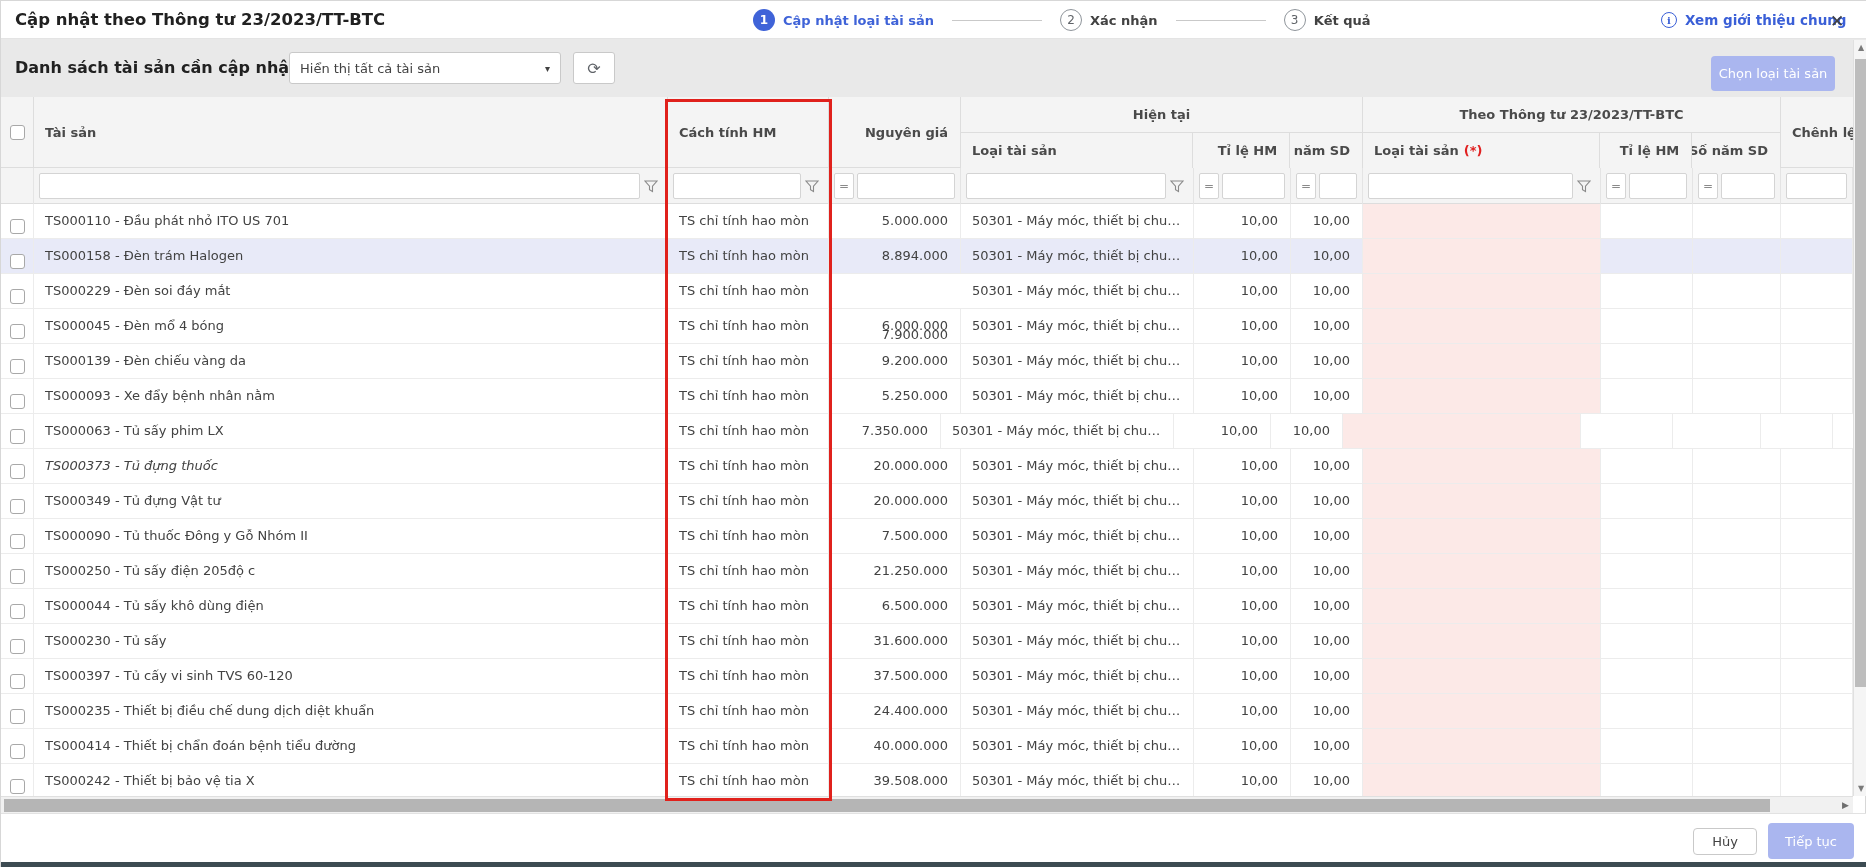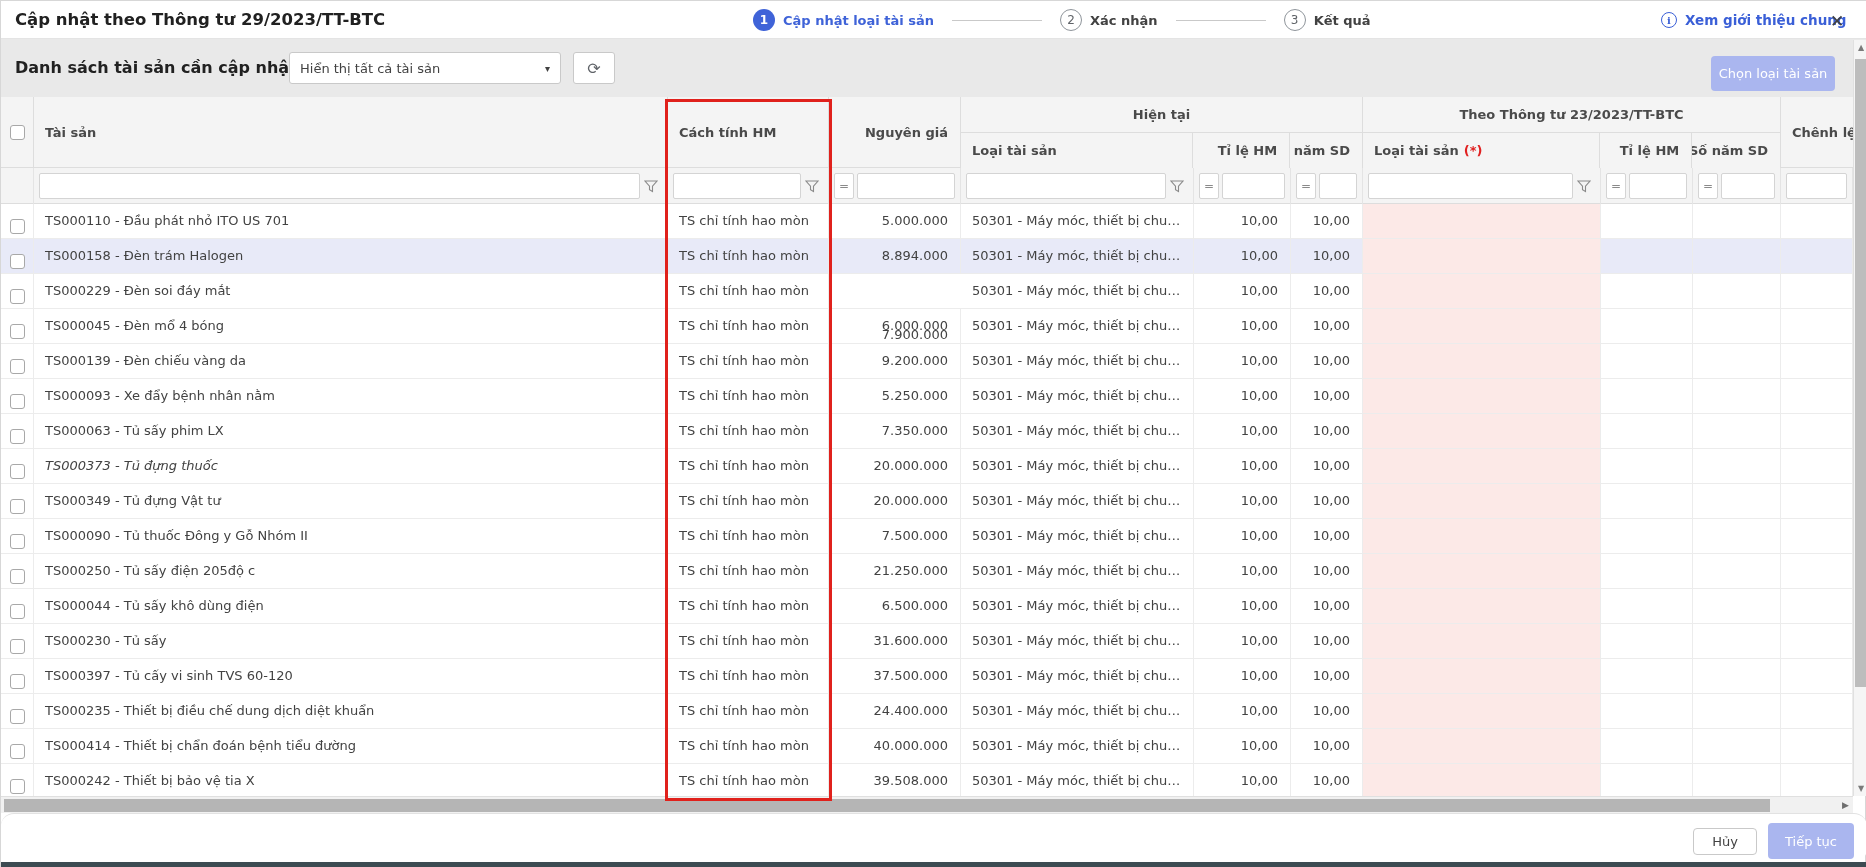--- a/index.html
+++ b/index.html
@@ -75,34 +75,34 @@
 
   
   .vscroll { left:1852px; top:39px; width:14px; height:756px; background:#f5f5f5; border-left:1px solid #e0e0e0; z-index:30; }
   .vthumb { position:absolute; left:1px; top:19px; width:12px; height:628px; background:#bdbdbd; }
   .sb-arrow { position:absolute; color:#7a7a7a; font-size:8px; width:14px; text-align:center; }
   .hscroll { left:0; top:795px; width:1852px; height:17px; background:#f1f1f1; border-top:1px solid #e0e0e0; z-index:30; }
   .hthumb { position:absolute; left:3px; top:2px; width:1766px; height:13px; background:#b5b5b5; }
   .hs-arrow { position:absolute; right:4px; top:2px; color:#6e6e6e; font-size:9px; line-height:13px; }
 
   
-  .footer { left:0; top:812px; width:1866px; height:49px; background:#fff; border-top:1px solid #e2e2e2;border-radius:13px; }
+  .footer { left:0; top:812px; width:1866px; height:49px; background:#fff; border-top:1px solid #e2e2e2; }
   .cancel-btn { position:absolute; left:1692px; top:14px; width:64px; height:27px; background:#fff; border:1px solid #c9c9c9;
       border-radius:4px; font-size:13px; color:#424242; font-family:inherit; cursor:pointer; }
   .continue-btn { position:absolute; left:1767px; top:9px; width:86px; height:36px; background:#aab6ef; color:#fff;
       border:none; border-radius:4px; font-size:13px; font-family:inherit; cursor:default; }
   .bottomstrip { left:0; top:861px; width:1866px; height:6px; background:#3c4b52; }
 </style>
 </head>
 <body>
 
 <div id="app">
 
   <div class="abs titlebar">
-    <div class="title">Cập nhật theo Thông tư 29/2023/TT-BTC</div>
+    <div class="title">Cập nhật theo Thông tư 23/2023/TT-BTC</div>
 
     <div class="stepper">
       <div class="step-circle active">1</div>
       <div class="step-label active">Cập nhật loại tài sản</div>
       <div class="step-line"></div>
       <div class="step-circle idle">2</div>
       <div class="step-label">Xác nhận</div>
       <div class="step-line"></div>
       <div class="step-circle idle">3</div>
       <div class="step-label">Kết quả</div>
@@ -296,21 +296,21 @@
         <div class="td c-right" style="width: 72px;">10,00</div>
         <div class="td pink" style="width: 238px;"></div>
         <div class="td c-right" style="width: 92px;"></div>
         <div class="td c-right" style="width: 88px;"></div>
         <div class="td" style="width: 72px;"></div>
       </div>
       <div class="tr">
         <div class="td c-center" style="width: 33px;"><span class="cb"></span></div>
         <div class="td" style="width: 634px;">TS000063 - Tủ sấy phim LX</div>
         <div class="td" style="width: 161px;">TS chỉ tính hao mòn</div>
-        <div class="td c-right" style="width: 132px;">7.350.000</div>
+        <div class="td c-right" style="width: 112px;">7.350.000</div>
         <div class="td" style="width: 233px;">50301 - Máy móc, thiết bị chuyên dùng</div>
         <div class="td c-right" style="width: 97px;">10,00</div>
         <div class="td c-right" style="width: 72px;">10,00</div>
         <div class="td pink" style="width: 238px;"></div>
         <div class="td c-right" style="width: 92px;"></div>
         <div class="td c-right" style="width: 88px;"></div>
         <div class="td" style="width: 72px;"></div>
       </div>
       <div class="tr">
         <div class="td c-center" style="width: 33px;"><span class="cb"></span></div>

